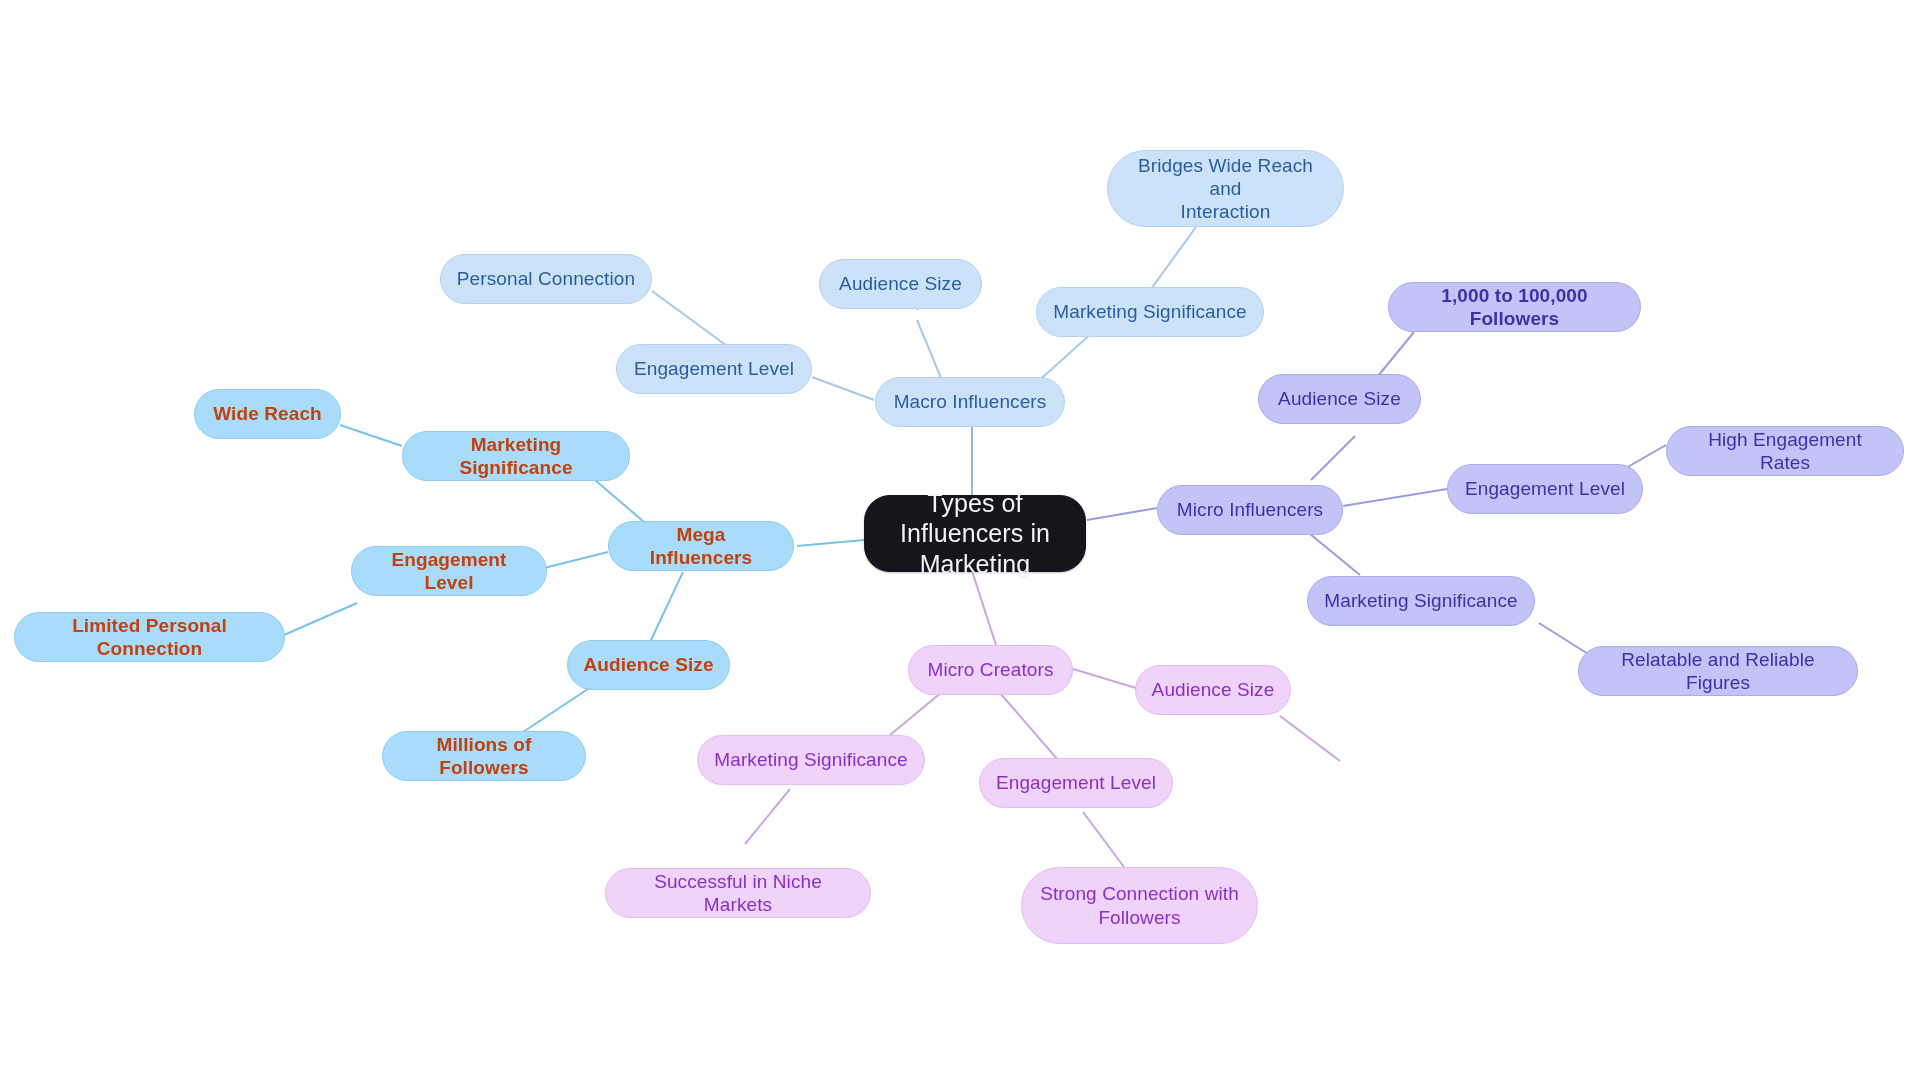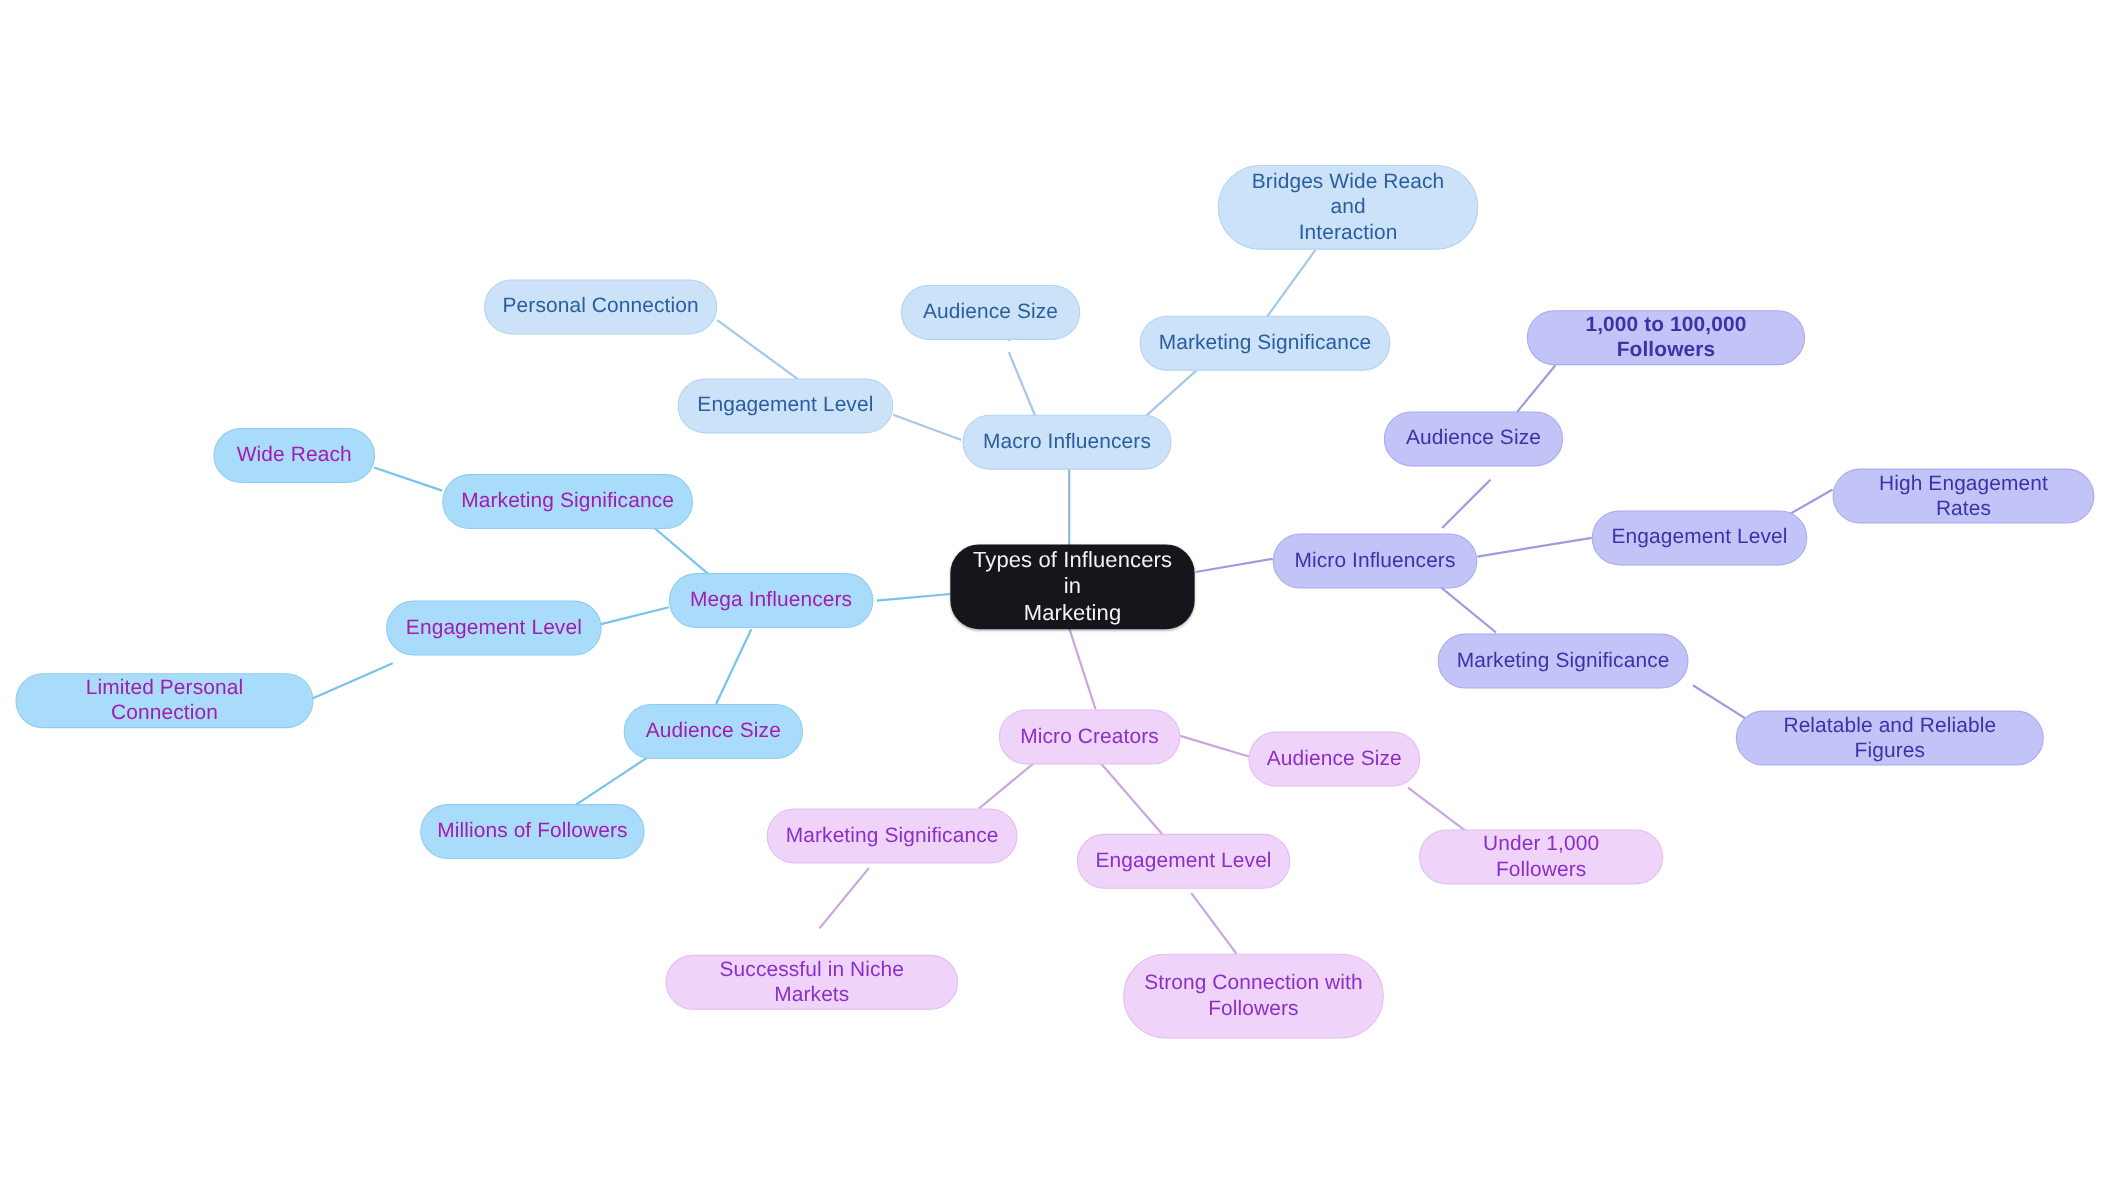--- a/index.html
+++ b/index.html
@@ -37,28 +37,29 @@
     line-height: 1.22;
     padding: 6px 14px;
     white-space: pre-line;
     letter-spacing: 0.1px;
   }
   .node.root {
     background: #14161c;
     color: #f2f3f6;
     border: 1px solid #14161c;
     border-radius: 26px;
-    font-size: 20px;
+    font-size: 25px;
     box-shadow: 0 1px 2px rgba(0,0,0,0.25);
   }
   .node.mega {
     background: #a8dcfa;
     border: 1px solid #8fcdf0;
-    color: #a21caf;
-    font-size: 19px;
+    color: #c2410c;
+    font-size: 19px;
+    font-weight: bold;
   }
   .node.macro {
     background: #cbe2f9;
     border: 1px solid #b4d3f1;
     color: #2a5e9e;
     font-size: 19px;
   }
   .node.micro {
     background: #c2c3f7;
     border: 1px solid #aaabee;
@@ -181,23 +182,20 @@
   <div class="node mega" style="left:382px; top:731px; width:204px; height:50px;">
     <span>Millions of Followers</span>
   </div>
 
   <div class="node creator" style="left:908px; top:645px; width:165px; height:50px;">
     <span>Micro Creators</span>
   </div>
   <div class="node creator" style="left:1135px; top:665px; width:156px; height:50px;">
     <span>Audience Size</span>
   </div>
-  <div class="node creator" style="left:1290px; top:754px; width:222px; height:50px;">
-    <span>Under 1,000 Followers</span>
-  </div>
   <div class="node creator" style="left:979px; top:758px; width:194px; height:50px;">
     <span>Engagement Level</span>
   </div>
   <div class="node creator" style="left:1021px; top:867px; width:237px; height:77px;">
     <span>Strong Connection with
 Followers</span>
   </div>
   <div class="node creator" style="left:697px; top:735px; width:228px; height:50px;">
     <span>Marketing Significance</span>
   </div>

